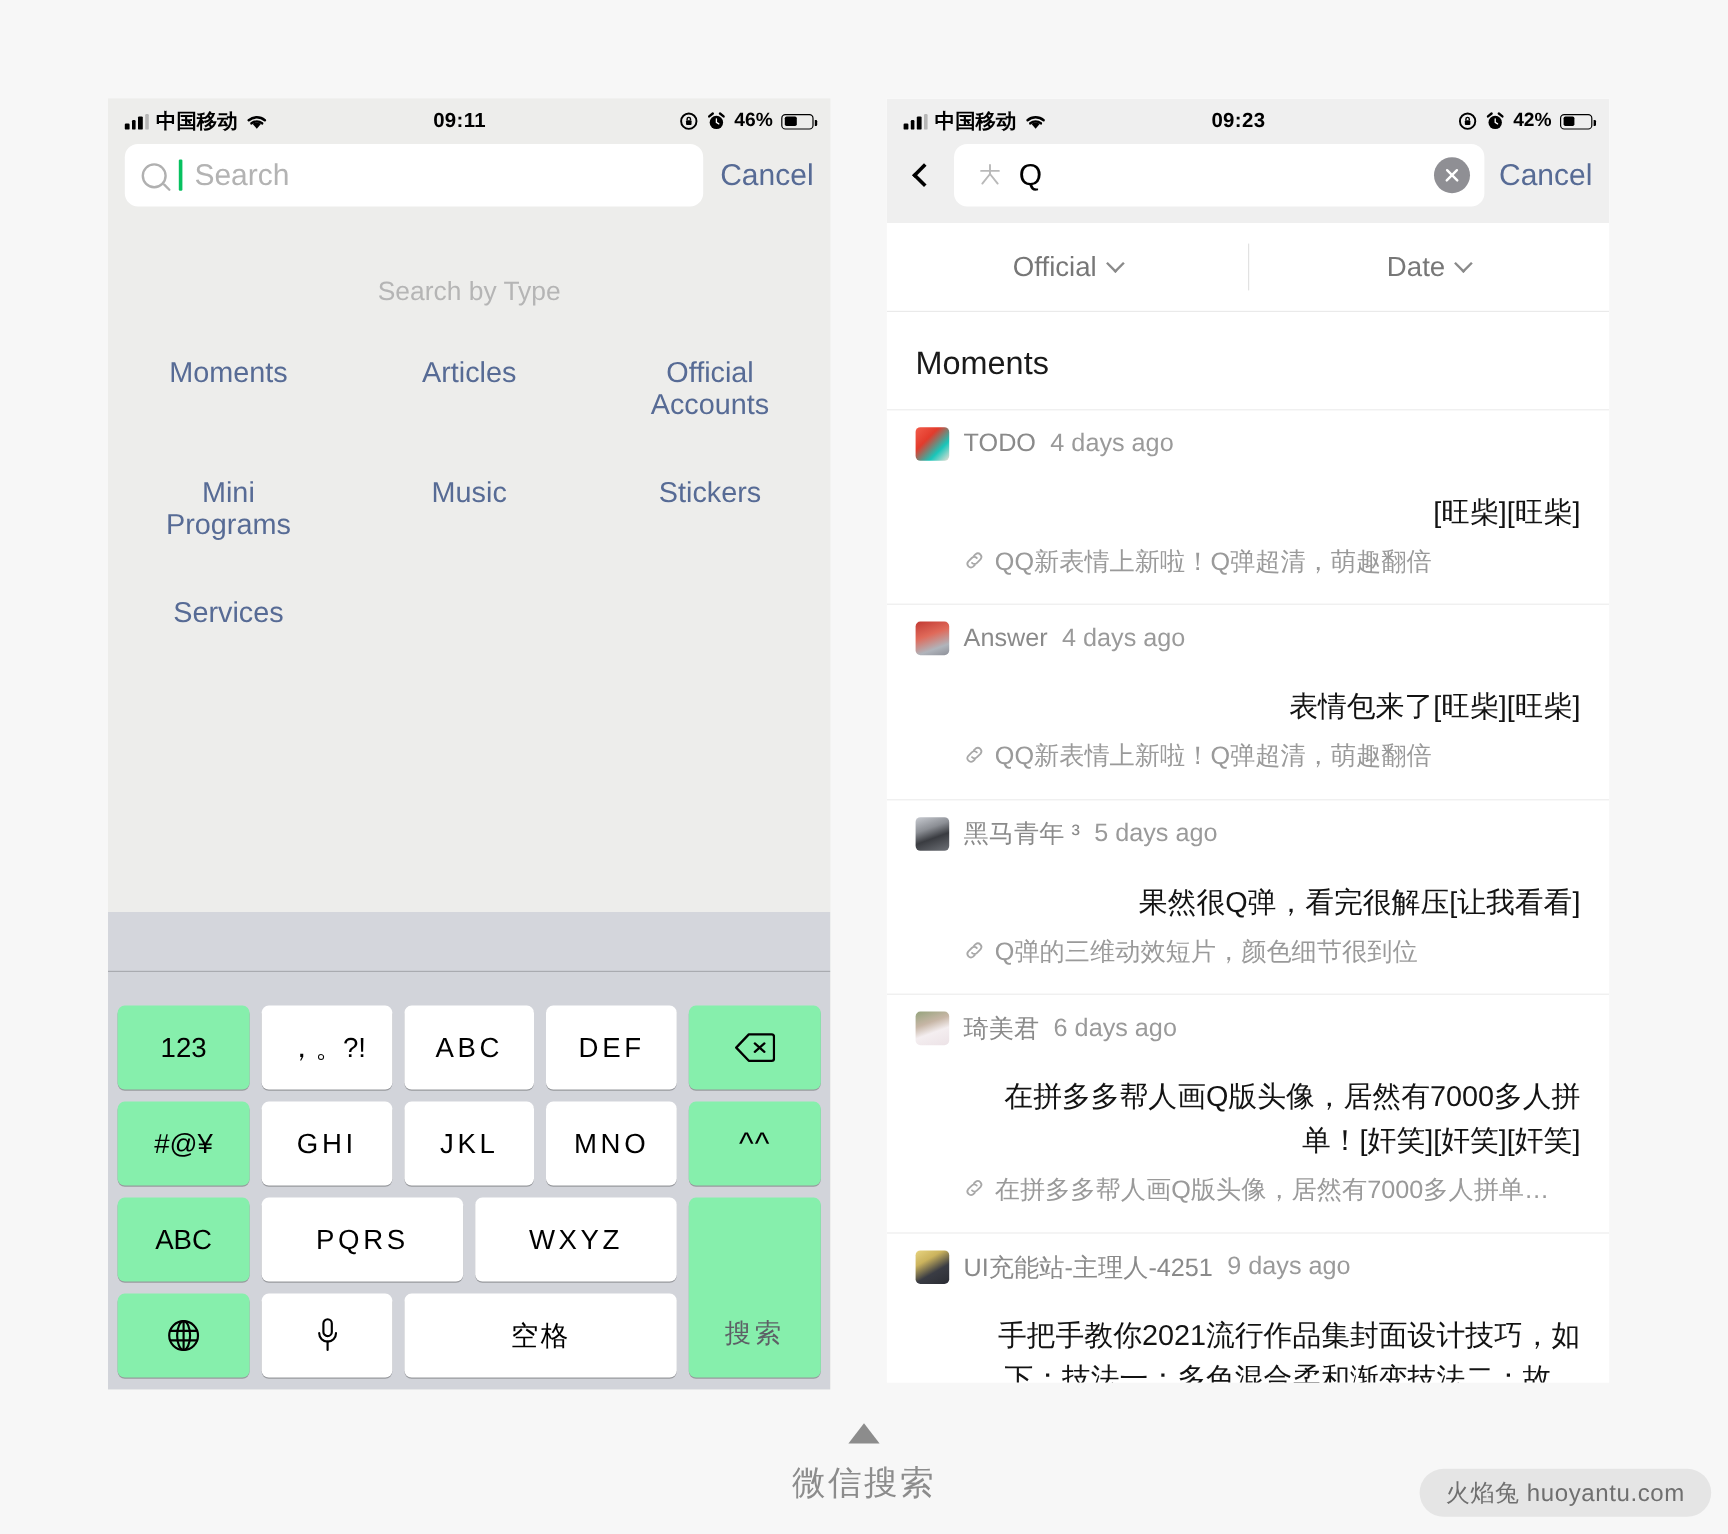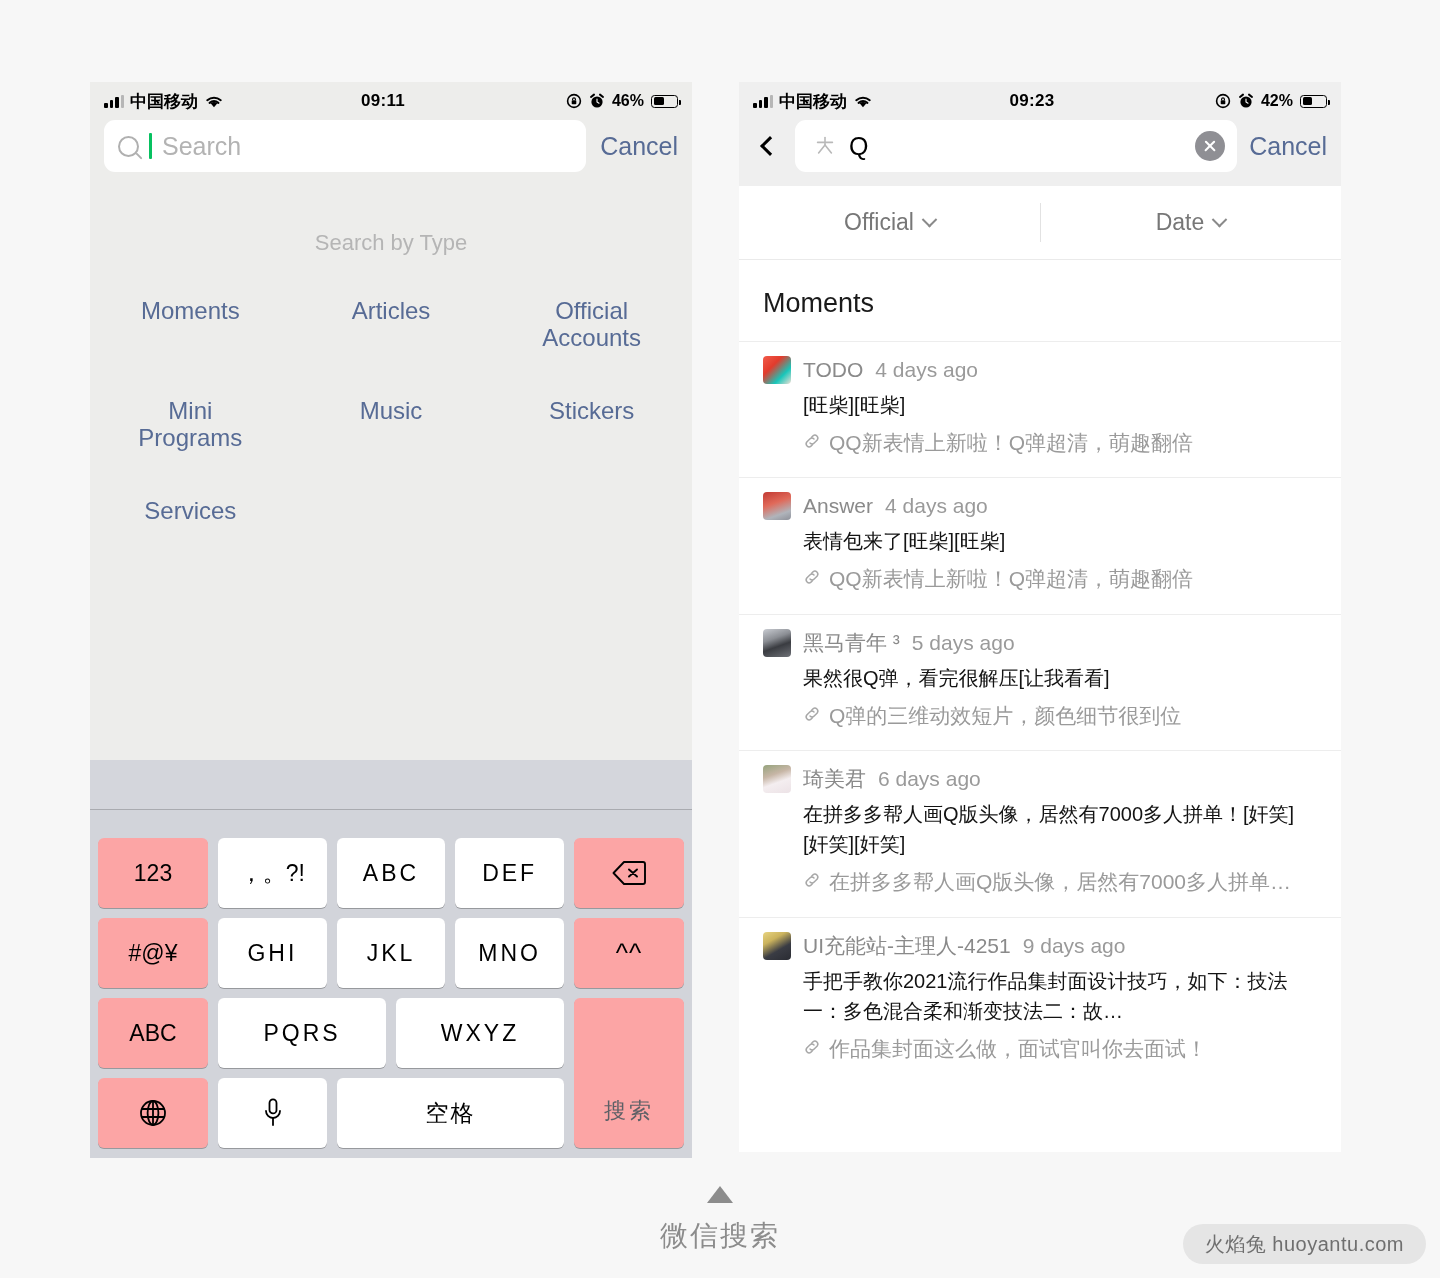--- a/index.html
+++ b/index.html
@@ -76,21 +76,21 @@
   
   .kb-wrap { position:absolute; left:0; right:0; bottom:0; }
   .kb-predict { height:50px; background:#d4d6dc; border-bottom:1px solid #a9abb0; }
   .kb-body { background:#d2d4da; padding: 28px 8px 10px 8px; }
   .kb-row { display:flex; gap:10px; margin-bottom:10px; height:70px; }
   .key {
     border-radius:6px; display:flex; align-items:center; justify-content:center;
     font-size:23px; color:#000; box-shadow: 0 1px 0 rgba(0,0,0,0.28);
   }
   .key.white { background:#ffffff; }
-  .key.grey  { background:#fca5a5; }
+  .key.grey  { background:#86efac; }
   .k-fn { flex: 0 0 110px; }
   .k-mid{ flex: 1 1 0; }
   .k-right { flex: 0 0 110px; }
   .key .letters { letter-spacing:3px; }
   .key .zh { font-size:23px; letter-spacing:2px; }
   .searchkey { color:#5d6066; font-size:22px; letter-spacing:3px; }
 
   .tall { height:150px; }
   .row-last { display:flex; gap:10px; height:70px; margin-bottom:0; }
   .globe { width:28px; height:28px; }
@@ -113,21 +113,21 @@
   .filter + .filter::before { content:""; position:absolute; left:0; top:17px; bottom:17px; width:1px; background:#e2e2e2; }
   .chev { width:11px; height:11px; border-right:2.4px solid #8a8a8a; border-bottom:2.4px solid #8a8a8a; transform:rotate(45deg) translate(-2px,-2px); }
 
   .section-title { font-size:27px; color:#1a1a1a; padding:28px 24px 22px 24px; background:#fff; }
 
   .result { background:#fff; padding: 14px 24px 20px 24px; border-top:1px solid #ededed; }
   .r-top { display:flex; align-items:center; gap:12px; }
   .avatar { width:28px; height:28px; border-radius:4px; flex:none; background-size:cover; }
   .r-author { font-size:21px; color:#8a8a8a; }
   .r-time { font-size:21px; color:#9a9a9a; }
-  .r-body { font-size:20px; color:#131313; line-height:1.5; margin-top:6px; margin-left:40px; }
+  .r-body { font-size:24px; color:#131313; line-height:1.5; margin-top:26px; margin-left:40px;text-align:right; }
   .r-sub { font-size:21px; color:#9a9a9a; margin-top:8px; margin-left:40px; display:flex; align-items:flex-start; gap:8px; line-height:1.4; }
   .link-ic { width:18px; height:18px; margin-top:4px; flex:none; }
 
   
   .av1 { background:linear-gradient(135deg,#f25b4a 0%,#e23b2c 35%,#18c6ba 70%,#f2e0d5 100%); }
   .av2 { background:linear-gradient(160deg,#c23a33 0%,#e06a5a 40%,#b0b4bb 75%,#8d9099 100%); }
   .av3 { background:linear-gradient(160deg,#c9ccd2 0%,#8b8e94 35%,#3a3c41 60%,#6e7177 100%); }
   .av4 { background:linear-gradient(160deg,#95a37c 0%,#c7b6a6 35%,#f4eef0 60%,#ece2e6 100%); }
   .av5 { background:linear-gradient(150deg,#e8d480 0%,#cbb35d 30%,#3a3c44 62%,#2a2c33 100%); }
 

